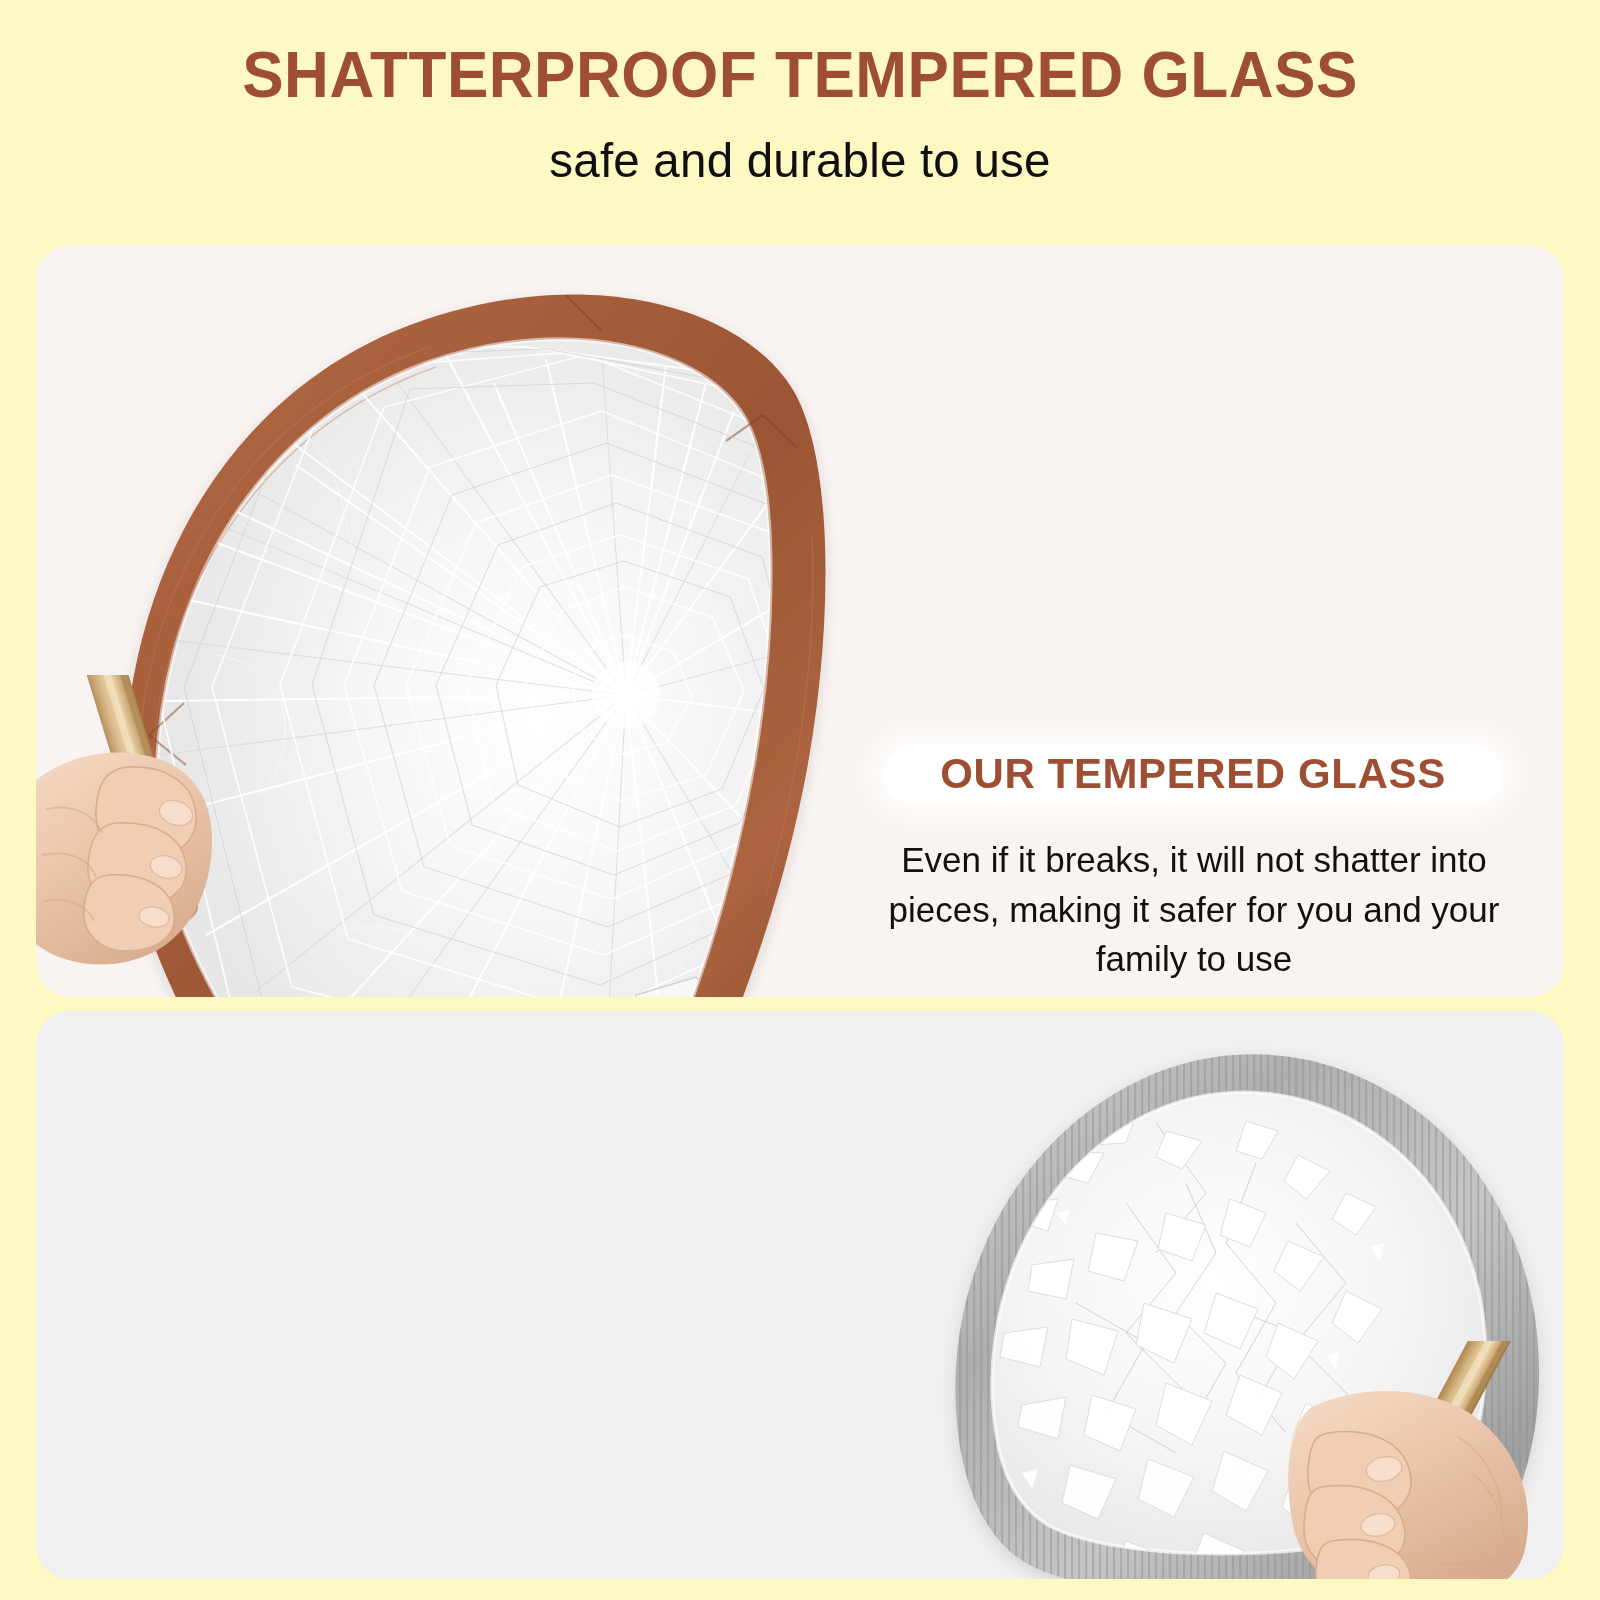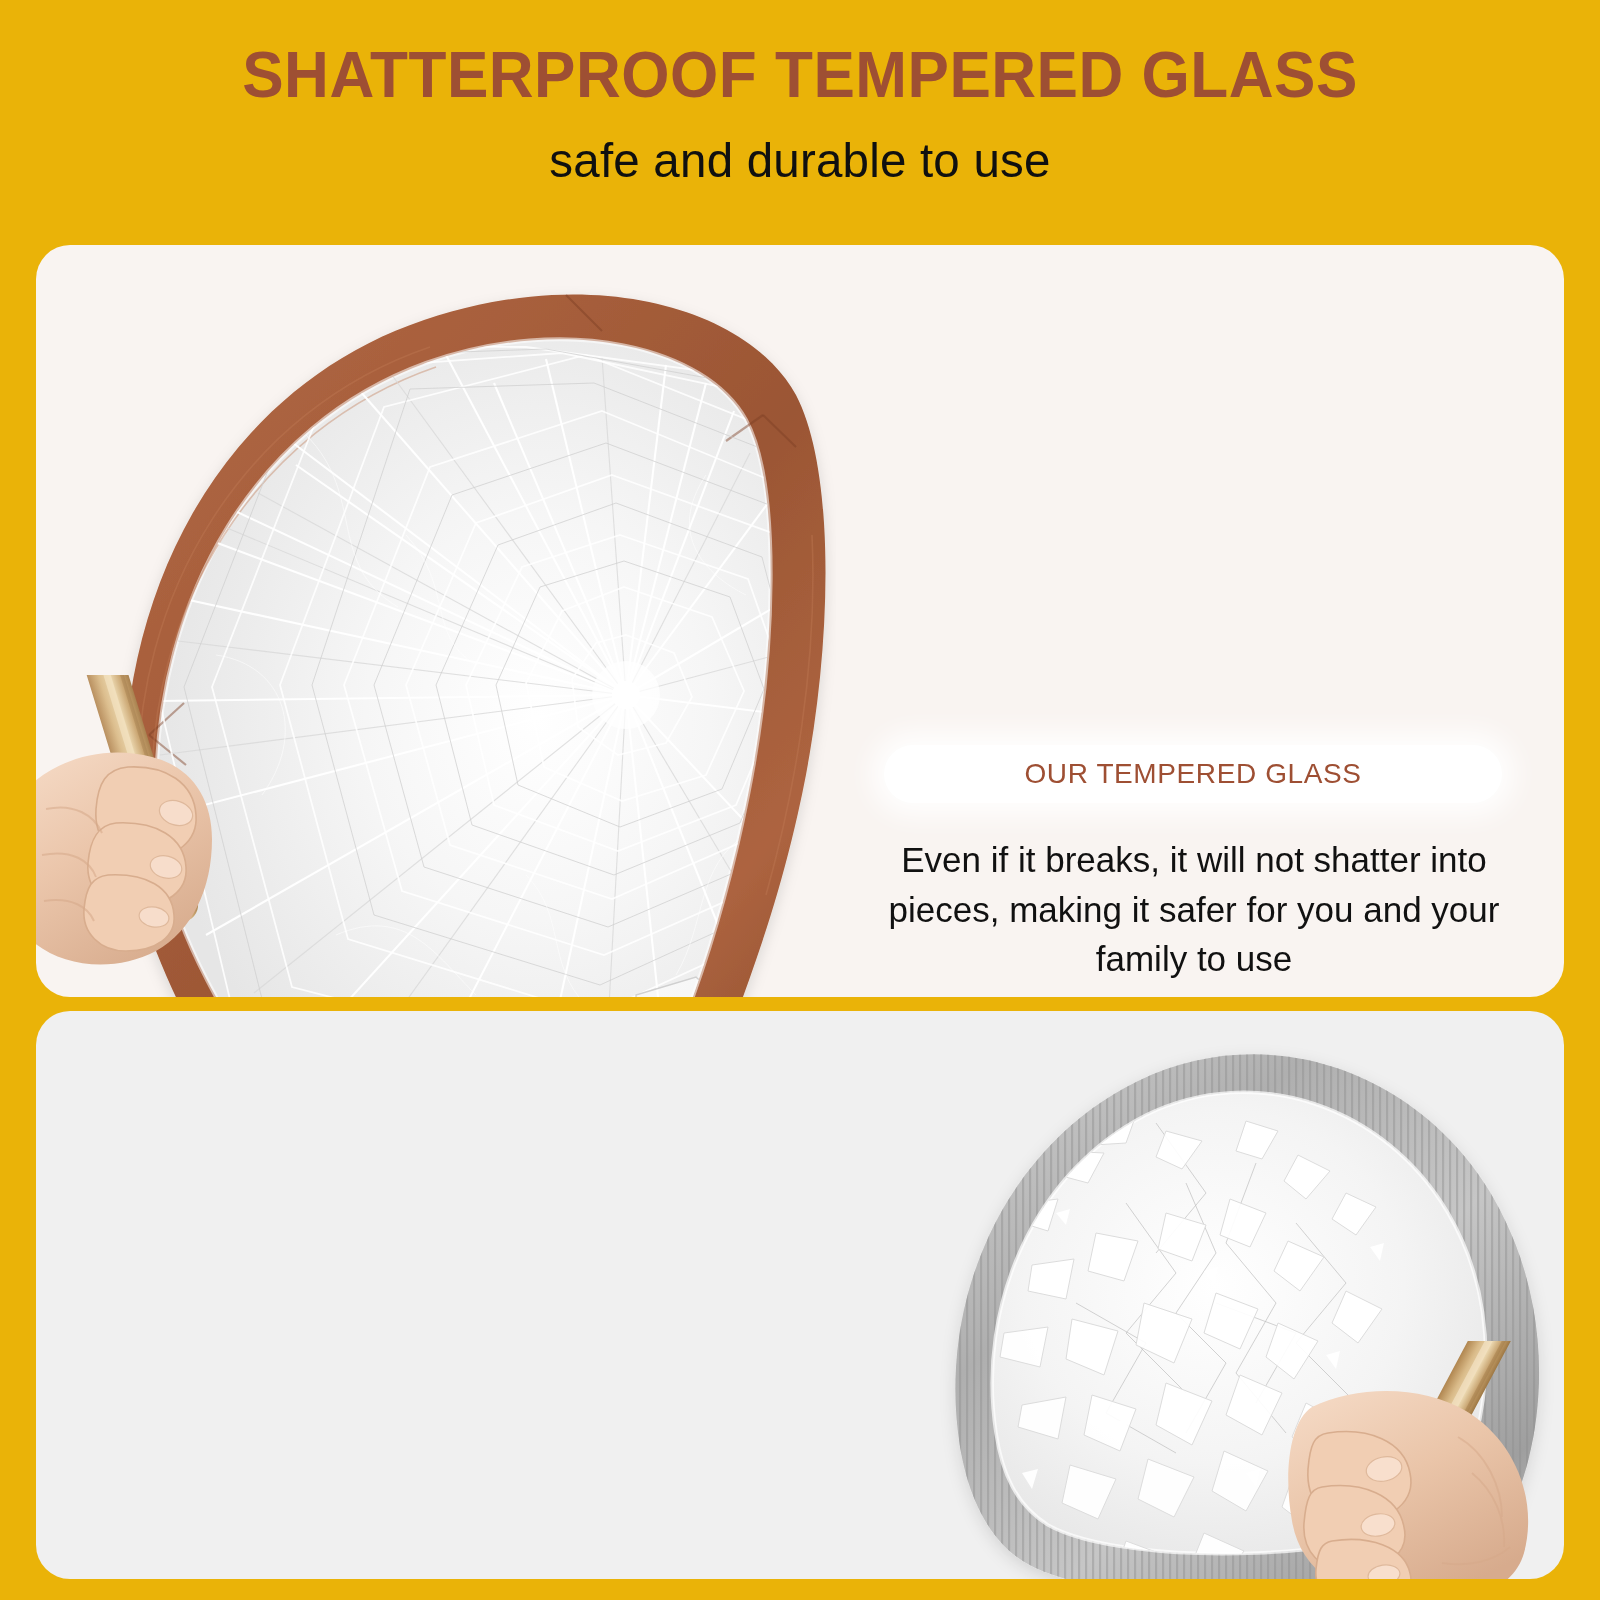--- a/index.html
+++ b/index.html
@@ -9,21 +9,21 @@
     height: 1600px;
     background: #FFFFFF;
     font-family: "Liberation Sans", sans-serif;
     overflow: hidden;
   }
 
   #page {
     position: relative;
     width: 1600px;
     height: 1600px;
-    background: #eab308;
+    background: #fef9c3;
   }
 
   
   #header {
     position: absolute;
     left: 0; top: 0;
     width: 1600px;
     height: 240px;
     text-align: center;
   }
@@ -71,22 +71,22 @@
   .pill {
     position: absolute;
     border-radius: 999px;
     background: #FFFFFF;
     display: flex;
     align-items: center;
     justify-content: center;
     box-shadow: 0 0 26px 14px rgba(255,255,255,0.85);
   }
   .pill-label {
-    font-size: 28px;
-    font-weight: 400;
+    font-size: 42px;
+    font-weight: 700;
     letter-spacing: 0.6px;
     white-space: nowrap;
   }
 
   #pill-our { left: 848px; top: 500px; width: 618px; height: 58px; }
   #pill-our .pill-label { color: #9E4F33; }
 
   .body-copy {
     position: absolute;
     text-align: center;

